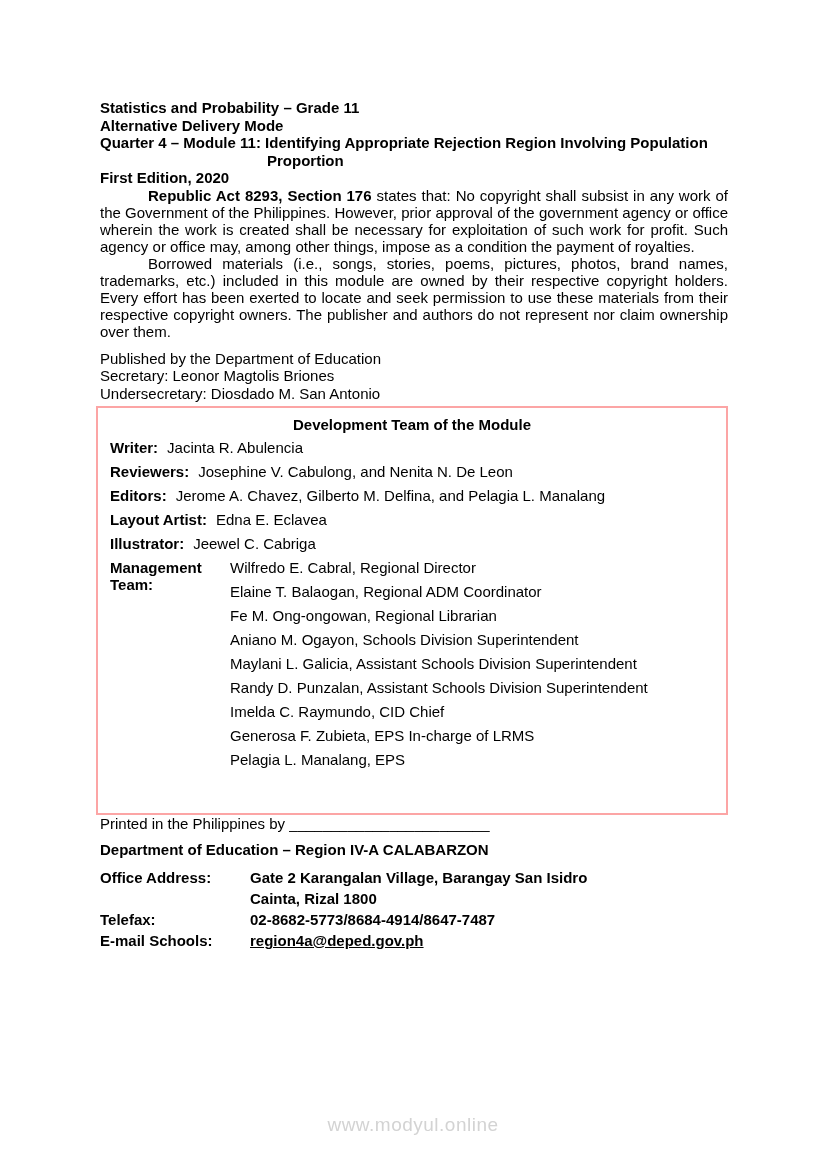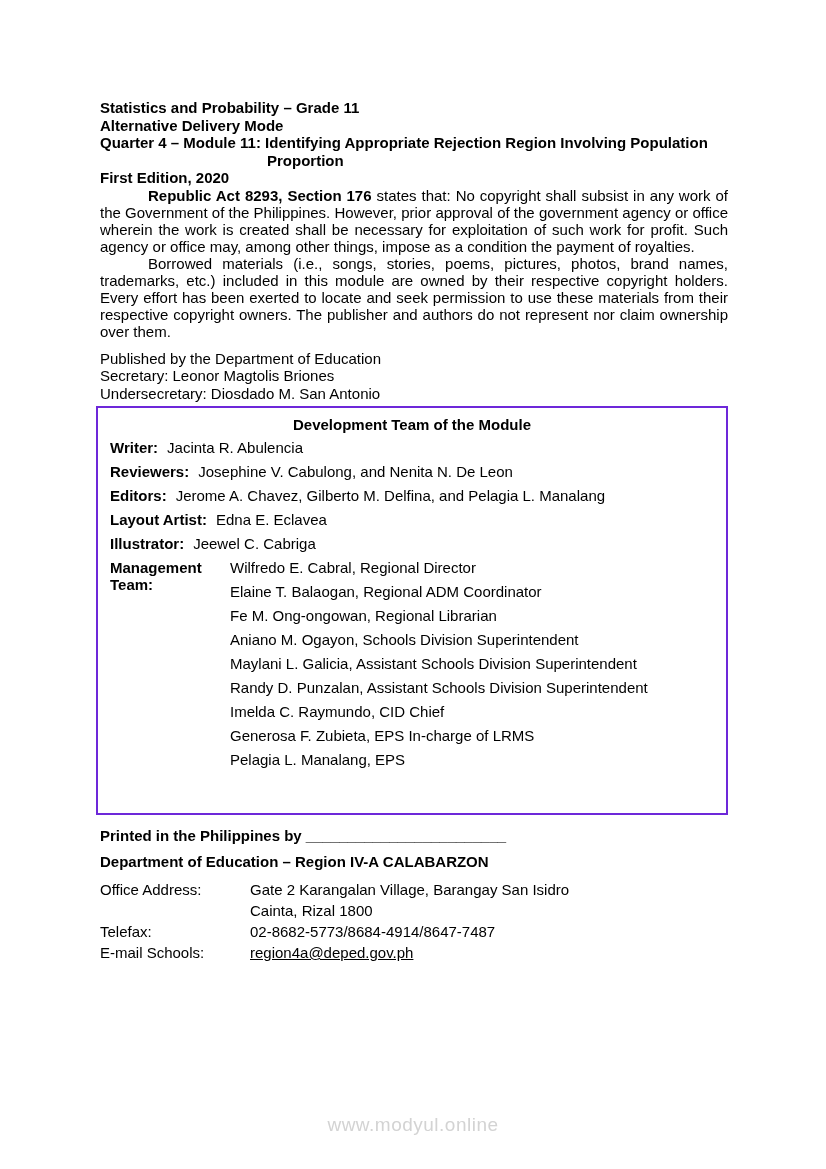--- a/index.html
+++ b/index.html
@@ -27,34 +27,34 @@
     margin: 0;
   }
   .p1 { text-indent: 48px; margin-top: 9px; }
   .p2 { text-indent: 48px; margin-top: 7px; }
   .pub-block { margin-top: 10px; }
   .pub-block div { line-height: 17.5px; }
   .team-box {
     margin-top: 4px;
     margin-left: -4px;
     width: 604px;
-    border: 2px solid #6d28d9;
+    border: 2px solid #fca5a5;
     padding: 8px 12px 38px 12px;
   }
   .team-title { text-align: center; font-weight: bold; line-height: 17px; margin-bottom: 6px; }
   .team-row { line-height: 17px; margin-bottom: 7px; }
   .team-row b { margin-right: 9px; }
   .mgmt { display: flex; }
   .mgmt-label { width: 120px; flex: none; font-weight: bold; line-height: 17px; }
   .mgmt-col { flex: 1; }
   .mgmt-col div { line-height: 17px; margin-bottom: 7px; }
-  .printed { margin-top: 12px; font-weight: bold; line-height: 17px; }
+  .printed { font-weight: normal; line-height: 17px; }
   .dept { margin-top: 9px; font-weight: bold; line-height: 17px; }
   .contact { margin-top: 9px; }
-  .contact-row { display: flex; line-height: 21px; }
+  .contact-row { display: flex; line-height: 21px; font-weight: bold; }
   .c-label { width: 150px; flex: none; }
   .email { text-decoration: underline; }
   .watermark {
     position: absolute;
     left: 0; right: 0; top: 1114px;
     text-align: center;
     color: #d3d3d3;
     font-size: 19px;
     letter-spacing: 0.5px;
   }

